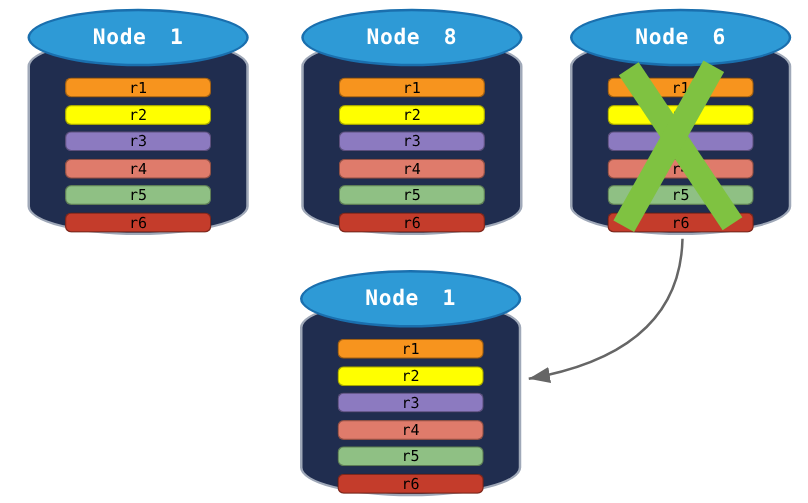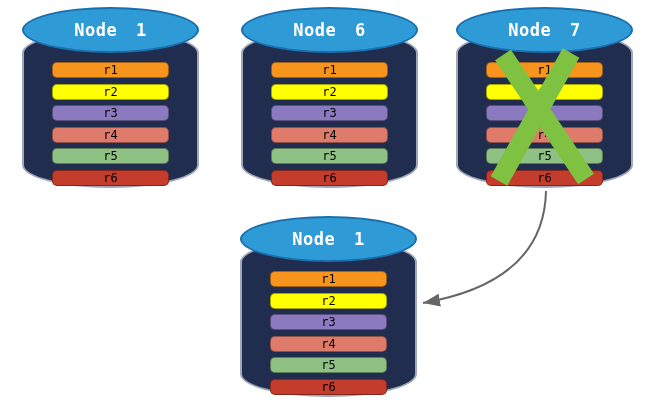--- a/index.html
+++ b/index.html
@@ -44,36 +44,36 @@
         <div class="bar" style="background: rgb(140, 122, 192);">r3</div>
         <div class="bar" style="background: rgb(223, 123, 107);">r4</div>
         <div class="bar" style="background: rgb(143, 192, 132);">r5</div>
         <div class="bar" style="background: rgb(196, 60, 43);">r6</div>
       </div>
   </div>
 
   <div class="node" id="node2">
     <div class="cyl-body"></div>
     <div class="cyl-top">
-      <span class="cyl-title">Node 6</span>
+      <span class="cyl-title">Node 8</span>
     </div>
     <div class="row-stack">
         <div class="bar" style="background: rgb(247, 148, 30);">r1</div>
         <div class="bar" style="background: rgb(255, 255, 0);">r2</div>
         <div class="bar" style="background: rgb(140, 122, 192);">r3</div>
         <div class="bar" style="background: rgb(223, 123, 107);">r4</div>
         <div class="bar" style="background: rgb(143, 192, 132);">r5</div>
         <div class="bar" style="background: rgb(196, 60, 43);">r6</div>
       </div>
   </div>
 
   <div class="node" id="node3">
     <div class="cyl-body"></div>
     <div class="cyl-top">
-      <span class="cyl-title">Node 7</span>
+      <span class="cyl-title">Node 6</span>
     </div>
     <div class="row-stack">
         <div class="bar" style="background: rgb(247, 148, 30);">r1</div>
         <div class="bar" style="background: rgb(255, 255, 0);">r2</div>
         <div class="bar" style="background: rgb(140, 122, 192);">r3</div>
         <div class="bar" style="background: rgb(223, 123, 107);">r4</div>
         <div class="bar" style="background: rgb(143, 192, 132);">r5</div>
         <div class="bar" style="background: rgb(196, 60, 43);">r6</div>
       </div>
   </div>

